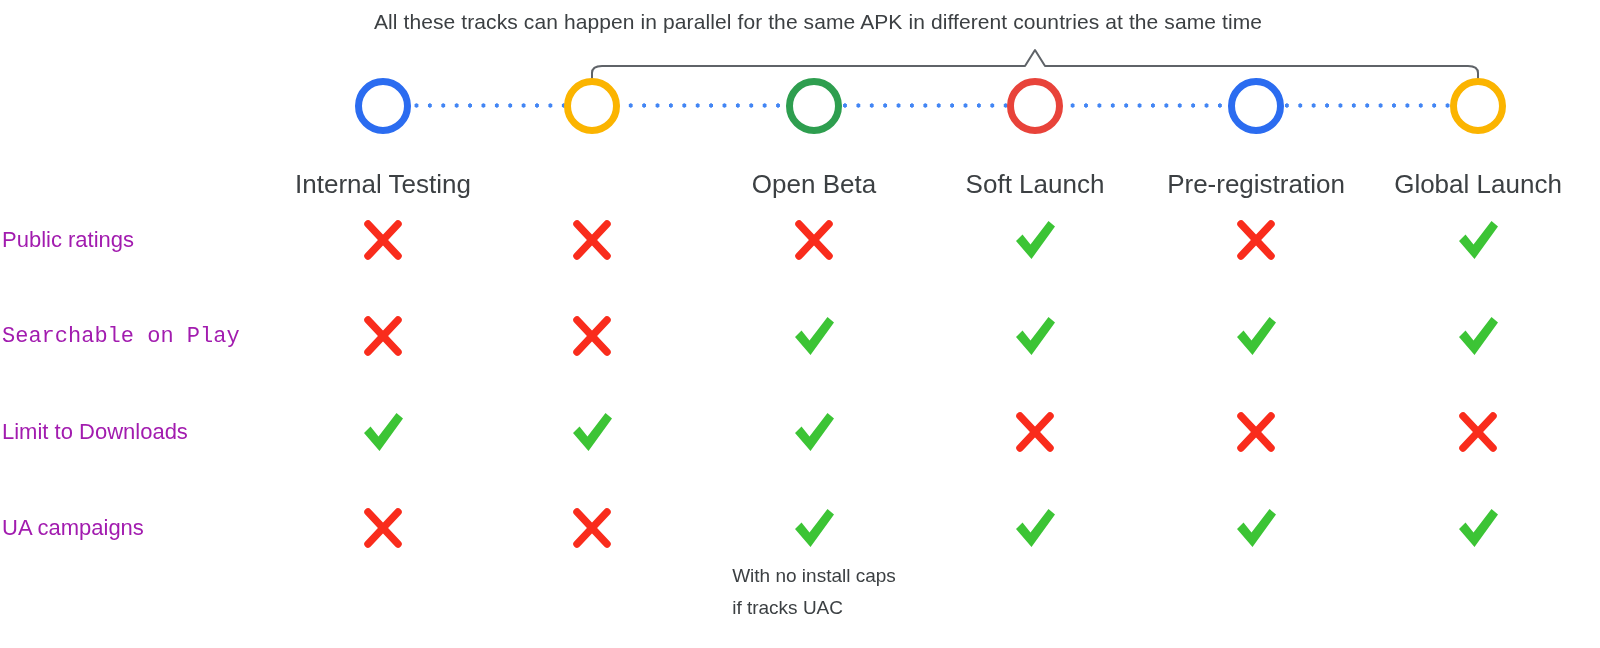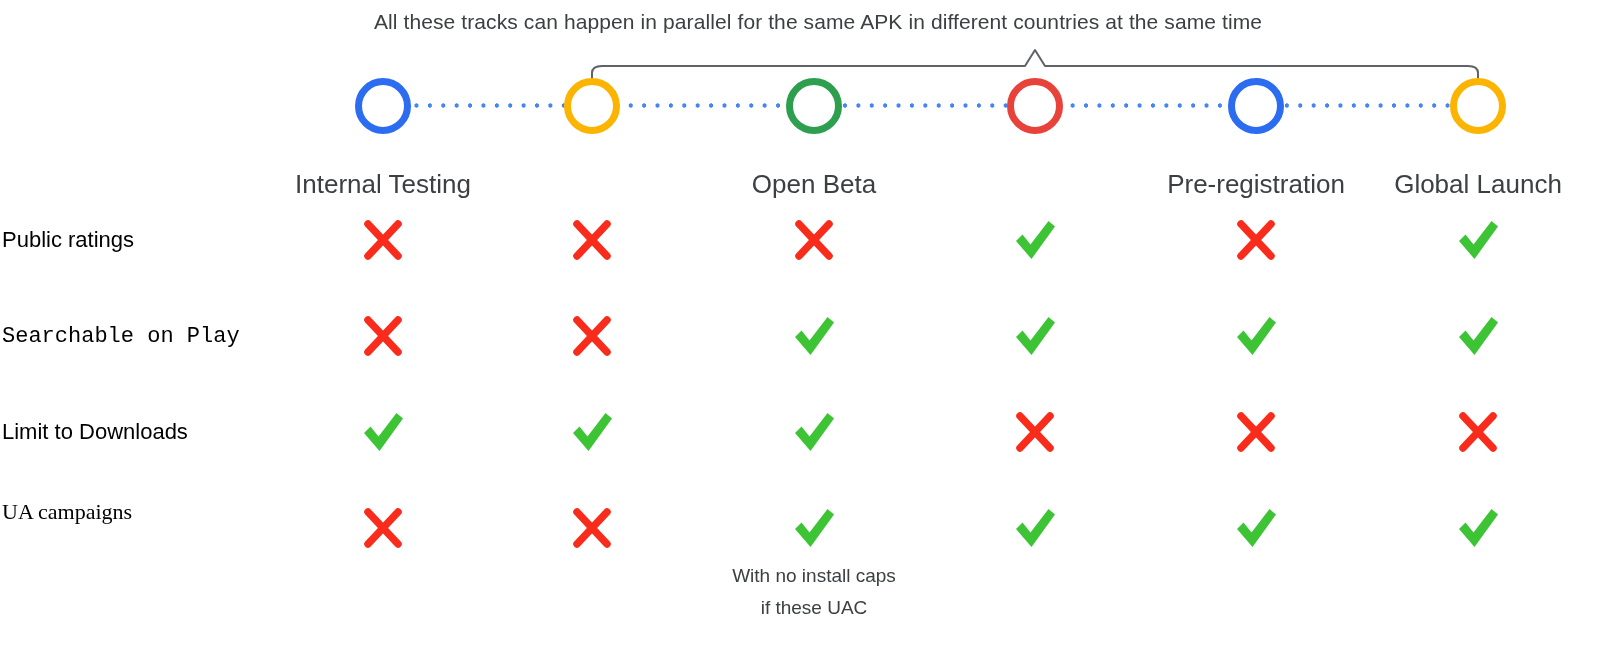--- a/index.html
+++ b/index.html
@@ -88,33 +88,33 @@
     white-space: nowrap;
     line-height: 32px;
   }
 
   
   .row-label {
     position: absolute;
     left: 2px;
     transform: translateY(-50%);
     font-size: 22px;
-    color: #000000;
+    color: #a21caf;
     white-space: nowrap;
   }
   .mark {
     position: absolute;
     width: 56px;
     height: 56px;
     transform: translate(-50%, -50%);
   }
   .note {
     position: absolute;
     transform: translateX(-50%);
-    text-align: center;
+    text-align: left;
     font-size: 19px;
     color: #3c4043;
     white-space: nowrap;
     line-height: 32px;
   }
 </style>
 </head>
 <body>
 
 <div id="caption">
@@ -133,20 +133,21 @@
   <div class="node" style="left: 564px; border-color: rgb(251, 180, 0);"></div>
   <div class="node" style="left: 786px; border-color: rgb(46, 158, 79);"></div>
   <div class="node" style="left: 1007px; border-color: rgb(232, 67, 58);"></div>
   <div class="node" style="left: 1228px; border-color: rgb(43, 108, 240);"></div>
   <div class="node" style="left: 1450px; border-color: rgb(251, 180, 0);"></div>
 </div>
 
 <div id="collabels">
   <div class="col-label" style="left: 383px;">Internal Testing</div>
   <div class="col-label" style="left: 814px;">Open Beta</div>
+  <div class="col-label" style="left: 1035px;">Soft Launch</div>
   <div class="col-label" style="left: 1478px;">Global Launch</div>
   <div class="col-label" style="left: 1256px;">Pre-registration</div>
 </div>
 
 <div id="matrix">
     <div class="row-label" style="top: 240px;">Public ratings</div>
     <div class="mark" style="left: 383px; top: 240px;"><svg width="56" height="56" viewBox="0 0 56 56" xmlns="http://www.w3.org/2000/svg">
         <g stroke="#f92c1c" stroke-width="7.5" stroke-linecap="round">
           <line x1="13" y1="12" x2="43" y2="44"></line>
           <line x1="43" y1="12" x2="13" y2="44"></line>
@@ -222,21 +223,21 @@
           <line x1="13" y1="12" x2="43" y2="44"></line>
           <line x1="43" y1="12" x2="13" y2="44"></line>
         </g>
       </svg></div>
     <div class="mark" style="left: 1478px; top: 432px;"><svg width="56" height="56" viewBox="0 0 56 56" xmlns="http://www.w3.org/2000/svg">
         <g stroke="#f92c1c" stroke-width="7.5" stroke-linecap="round">
           <line x1="13" y1="12" x2="43" y2="44"></line>
           <line x1="43" y1="12" x2="13" y2="44"></line>
         </g>
       </svg></div>
-    <div class="row-label" style="top: 512px; font-family: Liberation Serif, serif;">UA campaigns</div>
+    <div class="row-label" style="top: 528px;">UA campaigns</div>
     <div class="mark" style="left: 383px; top: 528px;"><svg width="56" height="56" viewBox="0 0 56 56" xmlns="http://www.w3.org/2000/svg">
         <g stroke="#f92c1c" stroke-width="7.5" stroke-linecap="round">
           <line x1="13" y1="12" x2="43" y2="44"></line>
           <line x1="43" y1="12" x2="13" y2="44"></line>
         </g>
       </svg></div>
     <div class="mark" style="left: 592px; top: 528px;"><svg width="56" height="56" viewBox="0 0 56 56" xmlns="http://www.w3.org/2000/svg">
         <g stroke="#f92c1c" stroke-width="7.5" stroke-linecap="round">
           <line x1="13" y1="12" x2="43" y2="44"></line>
           <line x1="43" y1="12" x2="13" y2="44"></line>
@@ -251,14 +252,14 @@
     <div class="mark" style="left: 1256px; top: 528px;"><svg width="56" height="56" viewBox="0 0 56 56" xmlns="http://www.w3.org/2000/svg">
         <path d="M9 29 L15.5 22.5 L23.5 32.5 L41.5 9 L48 14.5 L24.5 47 Z" fill="#3cc435"></path>
       </svg></div>
     <div class="mark" style="left: 1478px; top: 528px;"><svg width="56" height="56" viewBox="0 0 56 56" xmlns="http://www.w3.org/2000/svg">
         <path d="M9 29 L15.5 22.5 L23.5 32.5 L41.5 9 L48 14.5 L24.5 47 Z" fill="#3cc435"></path>
       </svg></div>
   </div>
 
 <div class="note" id="footnote" style="left: 814px; top: 560px;">
   <div>With no install caps</div>
-  <div>if these UAC</div>
+  <div>if tracks UAC</div>
 </div>
 
 </body></html>

